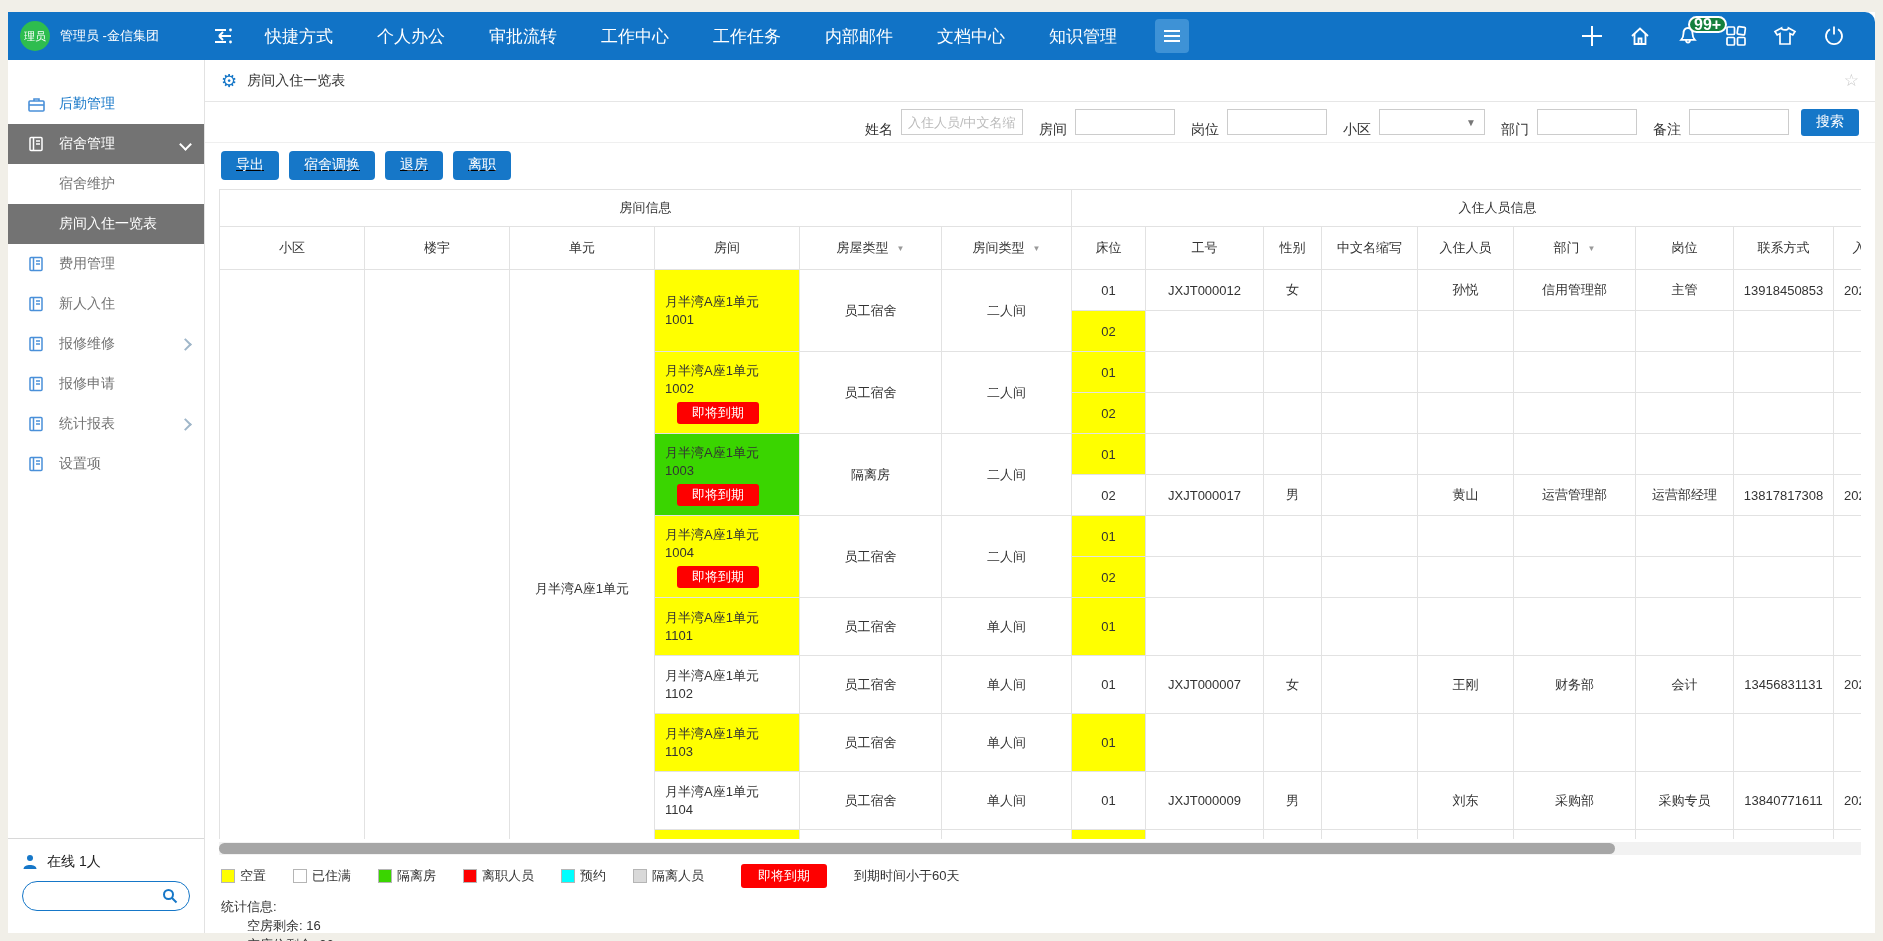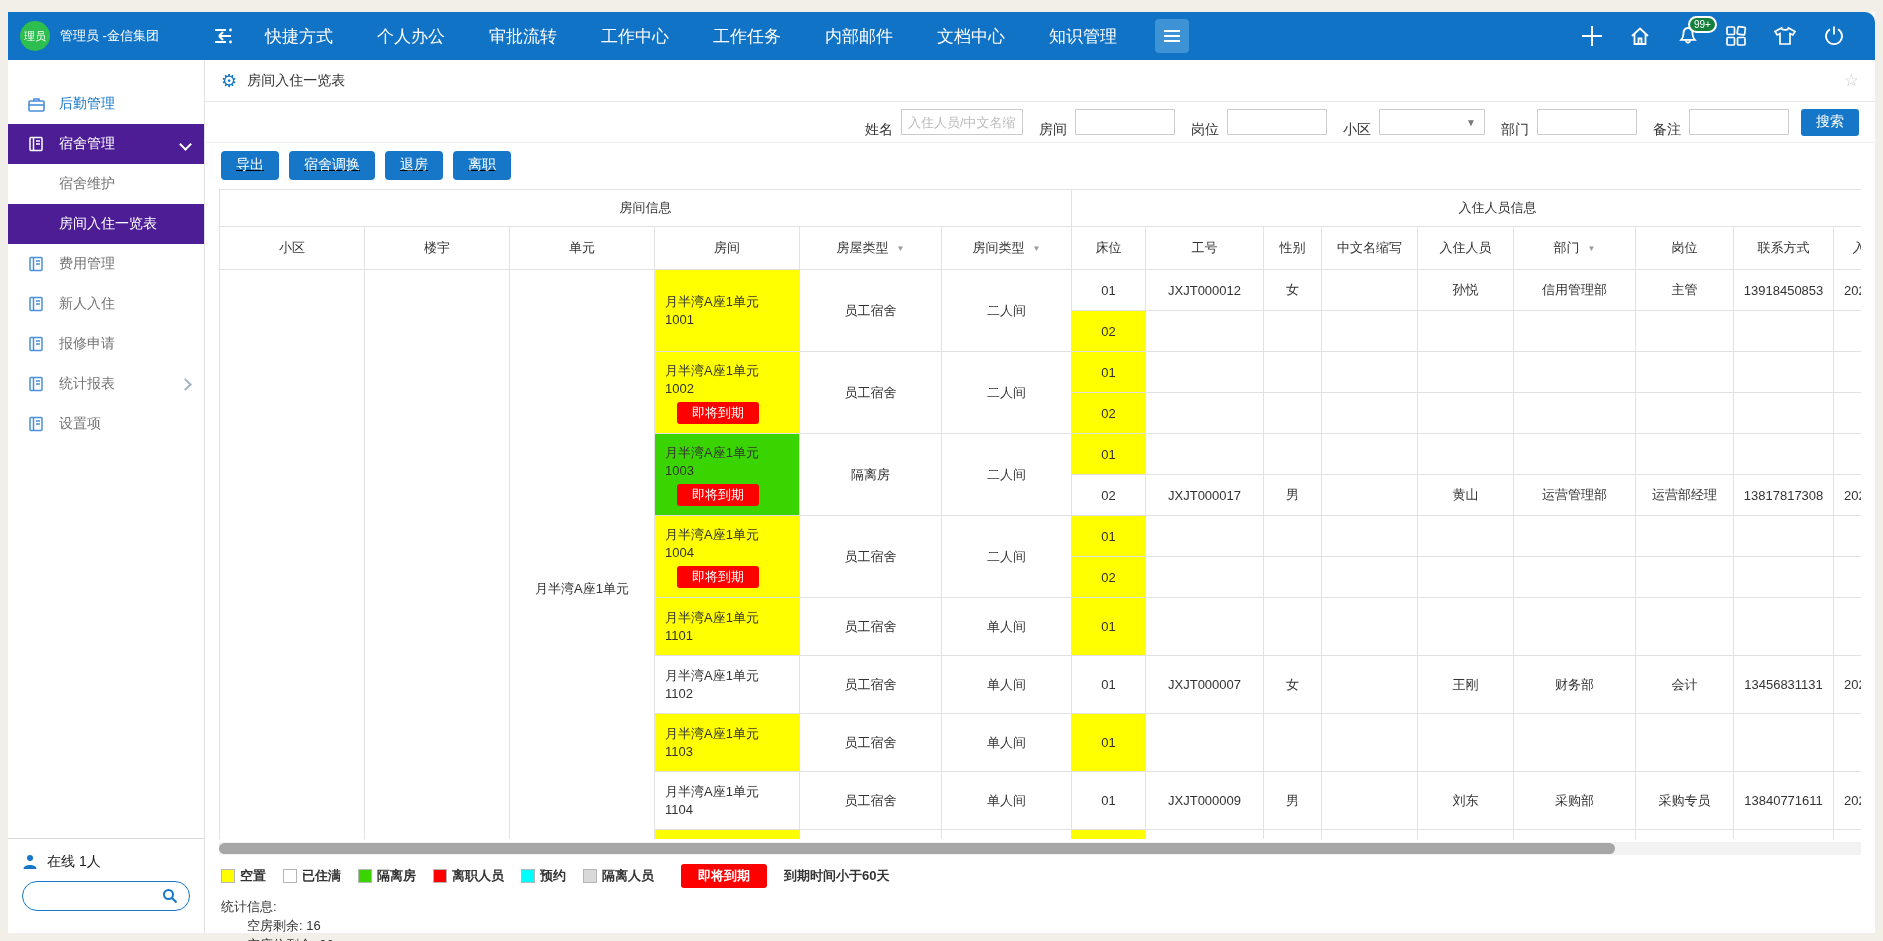--- a/index.html
+++ b/index.html
@@ -13,29 +13,29 @@
           display:flex;align-items:center;justify-content:center;margin:0 10px 0 12px;flex:none;}
   .user-label{font-size:13px;margin-right:46px;white-space:nowrap;}
   .burger{margin:0 30px 0 6px;display:flex;}
   .nav{display:flex;gap:44px;font-size:17px;white-space:nowrap;}
   .nav-item{cursor:pointer;}
   .nav-more{width:34px;height:34px;background:#3e92d6;border-radius:4px;display:flex;align-items:center;
             justify-content:center;margin-left:38px;cursor:pointer;}
   .top-icons{margin-left:auto;display:flex;align-items:center;gap:26px;padding-right:30px;}
   .ticon{position:relative;display:flex;cursor:pointer;}
   .bell-badge{position:absolute;top:-9px;left:11px;background:#15803d;border:2px solid #fff;border-radius:9px;
-              font-size:10px;font-weight:normal;padding:0 4px;height:13px;line-height:13px;white-space:nowrap;}
+              font-size:16px;font-weight:bold;padding:0 4px;height:13px;line-height:13px;white-space:nowrap;}
 
   
   .body-row{display:flex;height:873px;}
   .sidebar{width:196px;border-right:1px solid #e2e2e2;display:flex;flex-direction:column;background:#fff;flex:none;}
   .menu{flex:1;padding-top:24px;overflow:hidden;}
   .menu-item{height:40px;display:flex;align-items:center;padding:0 14px 0 20px;font-size:14px;color:#737373;cursor:pointer;}
   .menu-item .mi-icon{width:18px;margin-right:13px;color:#4a90d9;display:flex;flex:none;}
-  .menu-item.active{background:#4c1d95;color:#fff;justify-content:flex-end;}
+  .menu-item.active{background:#737373;color:#fff;justify-content:flex-end;}
   .menu-item.active .mi-icon{color:#fff;}
   .menu-item.sub{padding-left:51px;}
   .menu-item.blue-link{color:#1677c8;}
   .mi-label{flex:1;}
   .chev{width:7px;height:7px;border-right:2px solid #9fb6c9;border-bottom:2px solid #9fb6c9;flex:none;}
   .chev-down{transform:rotate(45deg);border-color:#fff;}
   .chev-right{transform:rotate(-45deg);}
   .side-bottom{height:84px;border-top:1px solid #d8d8d8;padding:10px 14px 0;}
   .online{display:flex;align-items:center;gap:9px;font-size:14px;color:#222;margin:4px 0 10px;}
   .side-search{height:30px;border:1px solid #1677c8;border-radius:16px;display:flex;align-items:center;
@@ -80,21 +80,21 @@
   .expire-badge{display:inline-block;background:#fe0000;color:#fff;border-radius:3px;padding:2px 15px;
                 margin:4px 0 0 12px;font-size:13px;}
   .sort-caret{font-size:8px;color:#999;margin-left:8px;vertical-align:1px;}
   td.cut{text-align:left;padding-left:10px;}
 
   .hscroll{height:13px;background:#f2f2f2;margin:3px 14px 0;position:relative;flex:none;}
   .hscroll .thumb{position:absolute;left:0;top:1px;height:11px;width:85%;background:#a6a6a6;border-radius:6px;cursor:pointer;}
 
   
   .bottom-panel{flex:1;padding:9px 16px 0;font-size:13px;color:#333;position:relative;}
-  .legend-row{display:flex;align-items:center;gap:17px;font-weight:bold;}
+  .legend-row{display:flex;align-items:center;gap:27px;}
   .legend-item{display:flex;align-items:center;gap:5px;}
   .legend-swatch{width:14px;height:14px;border:1px solid #b5b5b5;box-sizing:border-box;flex:none;}
   .legend-badge{background:#fe0000;color:#fff;border-radius:3px;padding:3px 17px;margin-left:10px;}
   .stats-title{margin-top:9px;line-height:19px;}
   .stats-line{padding-left:26px;line-height:19px;}
   .watermark{position:absolute;right:48px;top:2px;color:#c0c0c0;}
   .w1{font-size:22px;}
   .w2{font-size:13px;margin-top:5px;}
 </style>
 </head>
@@ -237,20 +237,32 @@
           </div>
           <div class="menu-item">
             <span class="mi-icon">
               <svg width="16" height="16" viewBox="0 0 16 16" fill="none" stroke="currentColor" stroke-width="1.5">
                 <rect x="2" y="1.5" width="12" height="13" rx="1"></rect>
                 <line x1="5.5" y1="1.5" x2="5.5" y2="14.5"></line>
                 <line x1="8" y1="5" x2="12" y2="5"></line>
                 <line x1="8" y1="8" x2="12" y2="8"></line>
               </svg>
             </span>
+            <span class="mi-label">报修维修</span>
+            <span class="chev chev-right"></span>
+          </div>
+          <div class="menu-item">
+            <span class="mi-icon">
+              <svg width="16" height="16" viewBox="0 0 16 16" fill="none" stroke="currentColor" stroke-width="1.5">
+                <rect x="2" y="1.5" width="12" height="13" rx="1"></rect>
+                <line x1="5.5" y1="1.5" x2="5.5" y2="14.5"></line>
+                <line x1="8" y1="5" x2="12" y2="5"></line>
+                <line x1="8" y1="8" x2="12" y2="8"></line>
+              </svg>
+            </span>
             <span class="mi-label">报修申请</span>
           </div>
           <div class="menu-item">
             <span class="mi-icon">
               <svg width="16" height="16" viewBox="0 0 16 16" fill="none" stroke="currentColor" stroke-width="1.5">
                 <rect x="2" y="1.5" width="12" height="13" rx="1"></rect>
                 <line x1="5.5" y1="1.5" x2="5.5" y2="14.5"></line>
                 <line x1="8" y1="5" x2="12" y2="5"></line>
                 <line x1="8" y1="8" x2="12" y2="8"></line>
               </svg>

